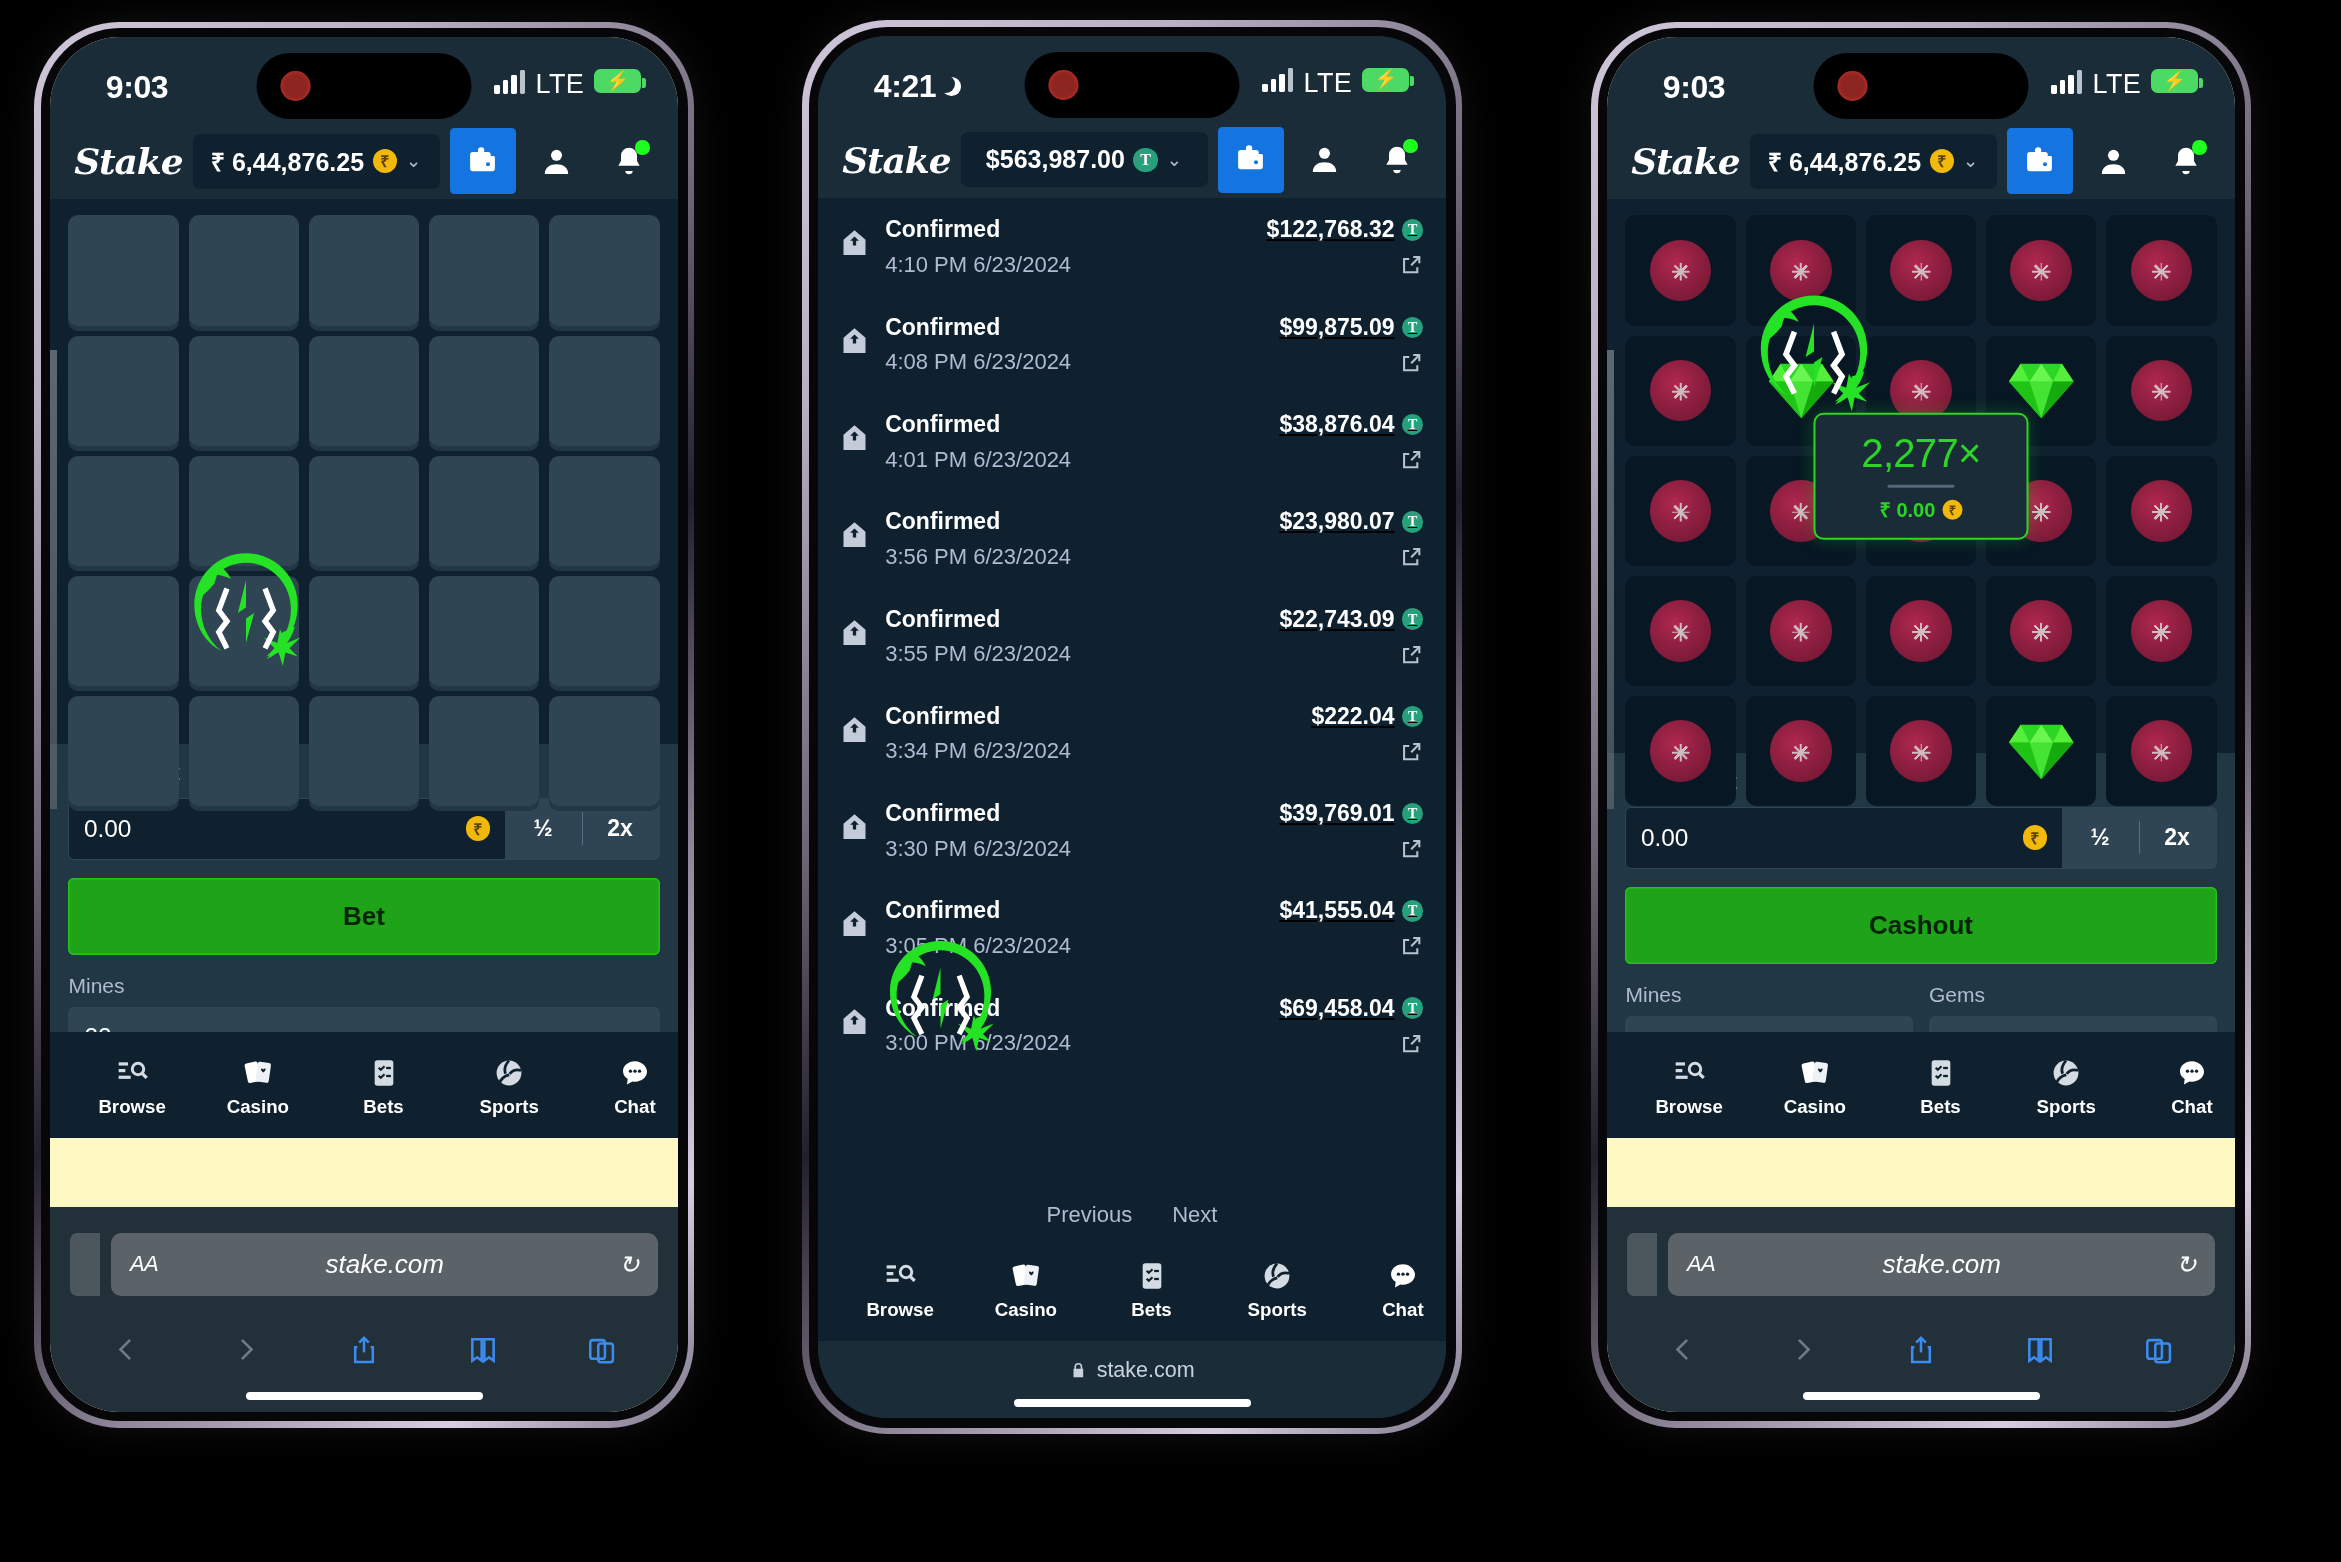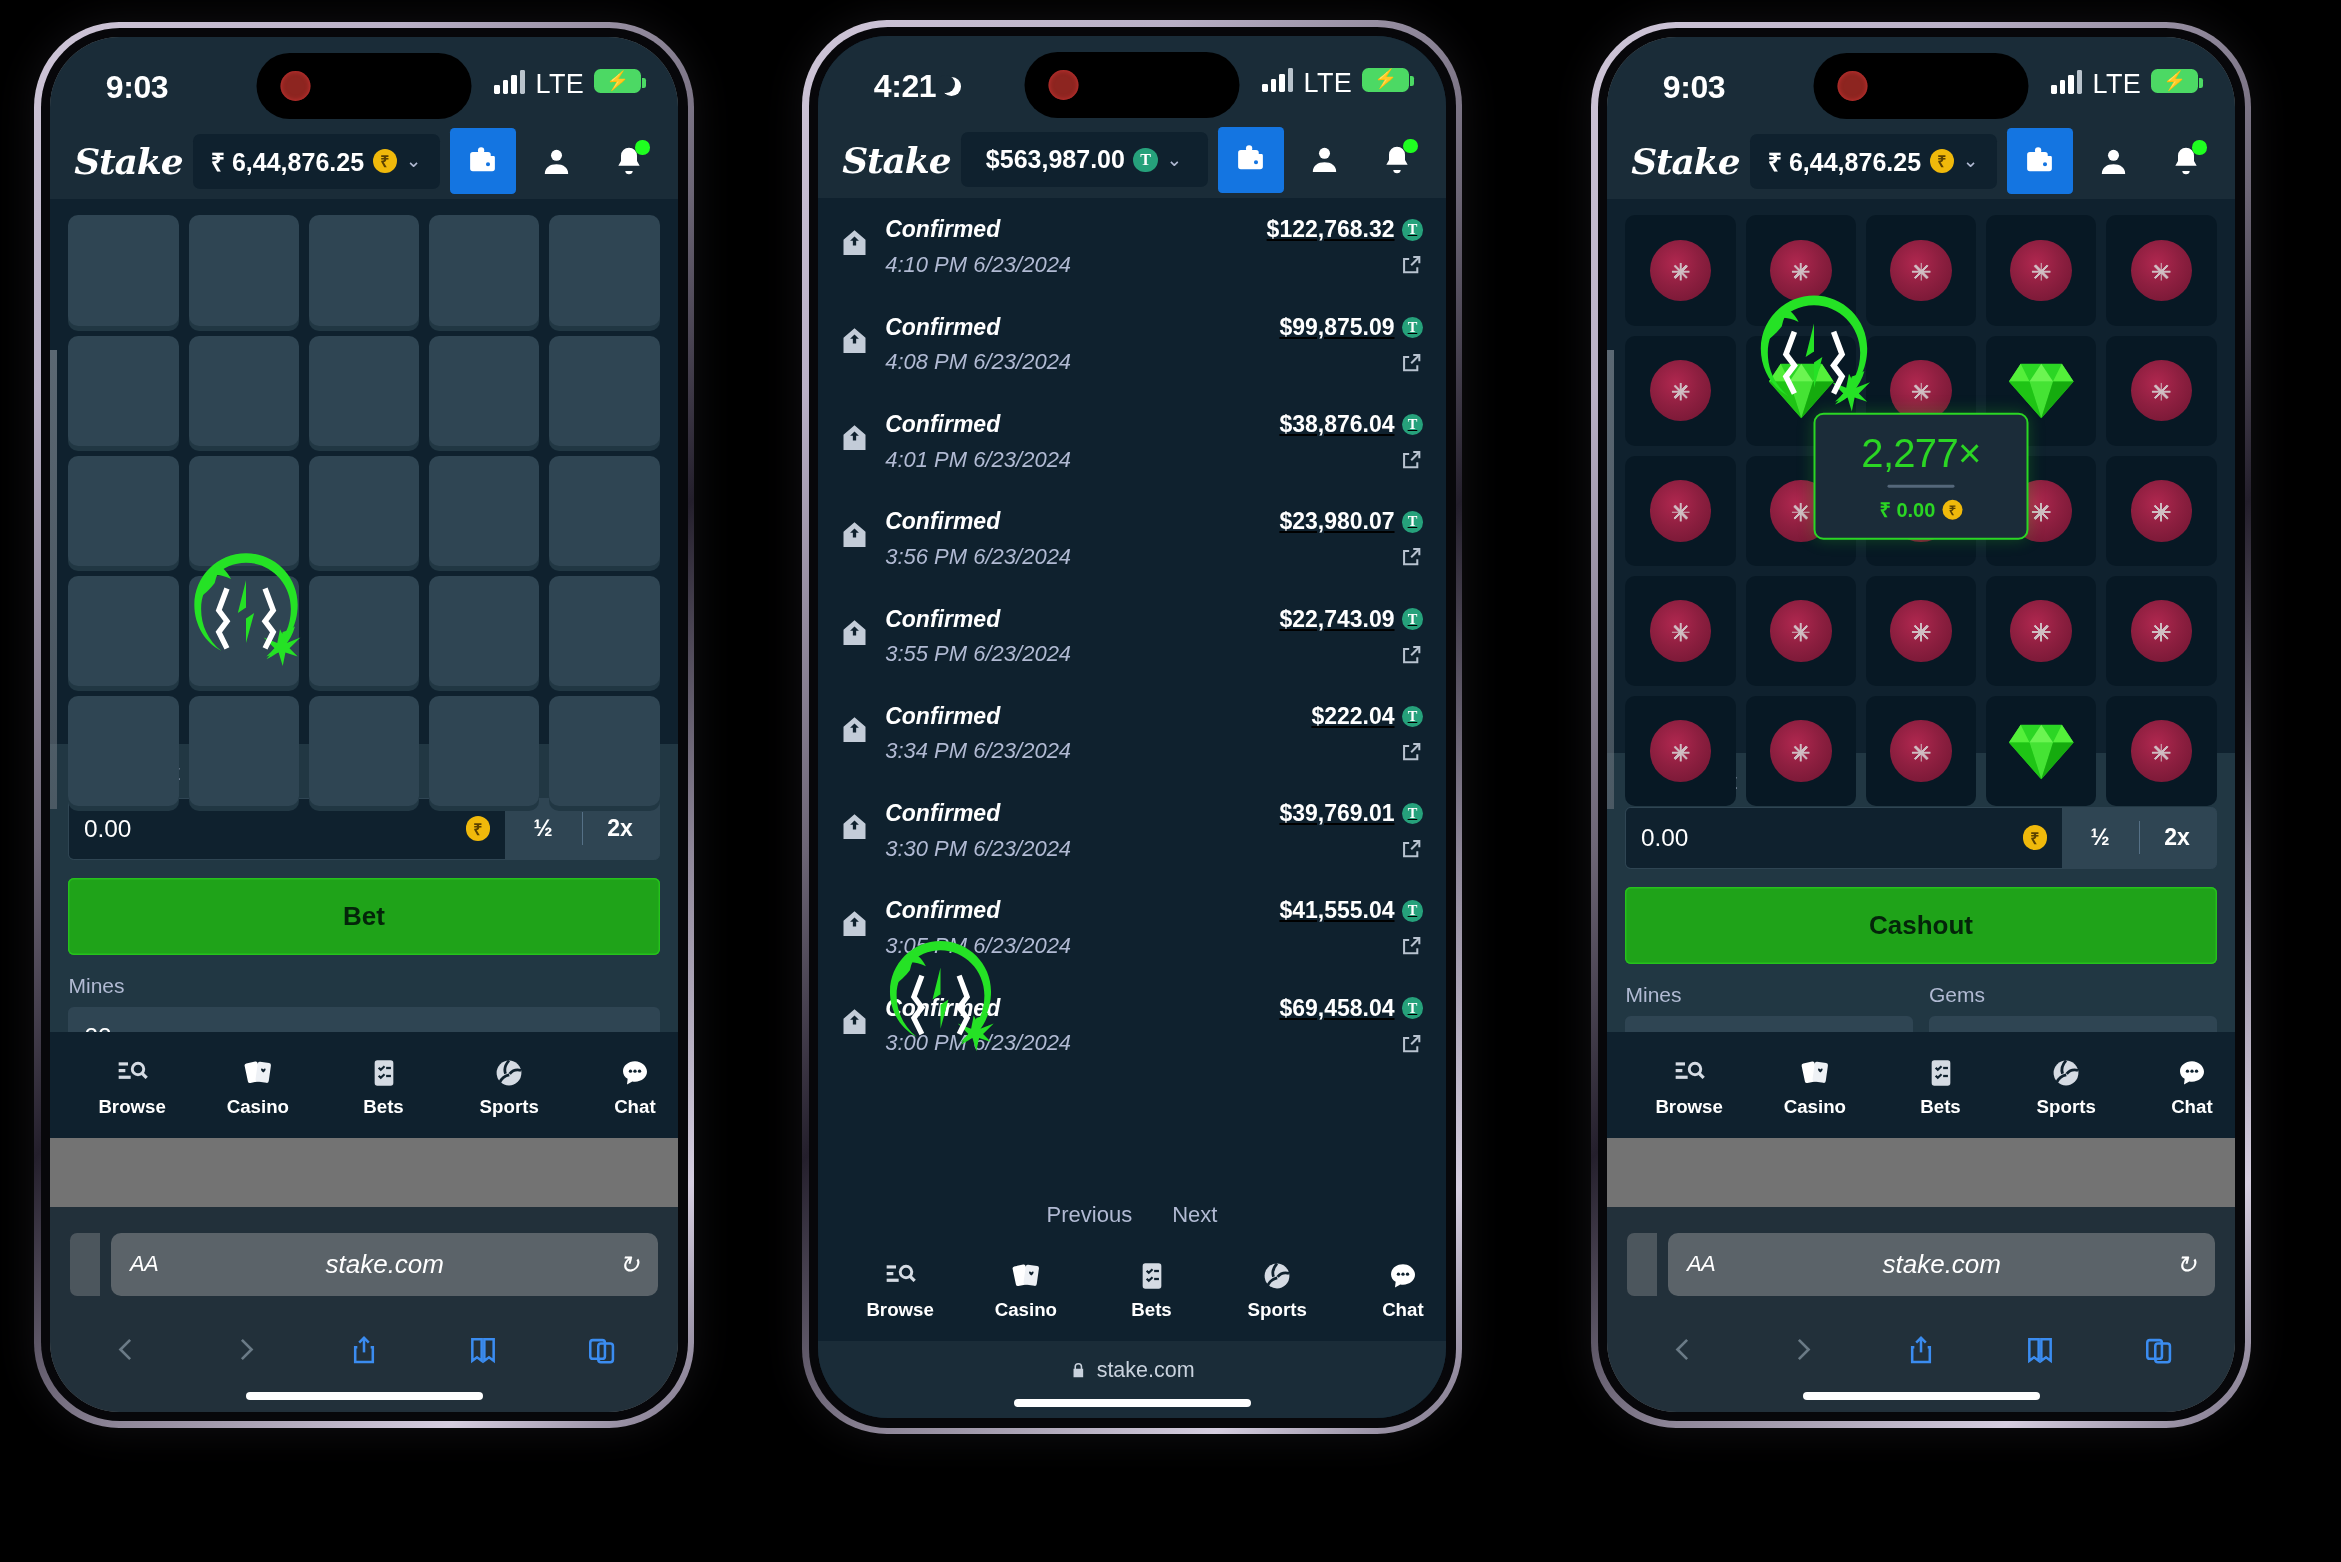--- a/index.html
+++ b/index.html
@@ -7,21 +7,21 @@
     font-family:"Liberation Sans", sans-serif; }
 
   .stage { position:relative; width:2342px; height:1562px; background:#000; }
 
   
   .phone { position:absolute; border-radius:85px;
     background:linear-gradient(135deg,#cfc6d8 0%,#b9b0c6 18%,#6d6676 40%,#241f2c 55%,#8f8799 72%,#d6cee0 88%,#7c7488 100%);
     padding:6.5px; box-shadow:0 0 43px rgba(180,170,200,.10); }
   .bezel { width:100%; height:100%; background:#07070a; border-radius:79px; padding:9.3px; }
   .screen { width:100%; height:100%; border-radius:70px; overflow:hidden;
-    background:#737373; position:relative; }
+    background:#fef9c3; position:relative; }
 
   #phone1 { left:34px;  top:21.5px;  width:660px;  height:1406px; }
   #phone2 { left:802px;top:20px;  width:660px;  height:1414px; }
   #phone3 { left:1591px;top:21.5px;  width:660px;  height:1406px; }
 
   
   .statusbar { height:86px; position:relative; color:#fff;
     display:flex; align-items:center; background:#1a2c38; }
   .sb-time { position:absolute; left:56px; top:32px; font-size:32px; font-weight:600;
     letter-spacing:-0.4px; display:flex; align-items:center; gap:5.7px;}
@@ -136,21 +136,21 @@
   .toolrow { display:flex; align-items:center; justify-content:space-between;
     padding:14.4px 50px 0; }
   .tool { width:53px; height:53px; display:flex; align-items:center; justify-content:center; }
   .homebar { width:237px; height:8px; background:#fff; border-radius:4.3px;
     margin:16px auto 11.5px; }
 
   
   .txlist { background:#0f212e; flex:1; overflow:hidden; }
   .txrow { display:flex; align-items:flex-start; padding:18.7px 23px 17px 20px; gap:14.4px; }
   .tx-ico { width:33px; height:33px; flex:0 0 auto; margin-top:10px; }
-  .tx-mid { flex:1;font-style:italic; }
+  .tx-mid { flex:1; }
   .tx-status { color:#fff; font-size:23px; font-weight:700; }
   .tx-time { color:#b1bad3; font-size:22px; margin-top:8.6px; }
   .tx-right { text-align:right;text-decoration:underline; }
   .tx-amt { color:#fff; font-size:23px; font-weight:600; display:flex;
     align-items:center; justify-content:flex-end; gap:7.2px; }
   .tx-amt .coin { width:21.5px; height:21.5px; font-size:14.4px; }
   .tx-link { margin-top:10px; display:flex; justify-content:flex-end; }
   .pager { display:flex; justify-content:center; gap:40px; padding:16px 0 7.2px;
     color:#b1bad3; font-size:22px; }
   .lockrow { display:flex; align-items:center; justify-content:center; gap:8.6px;

